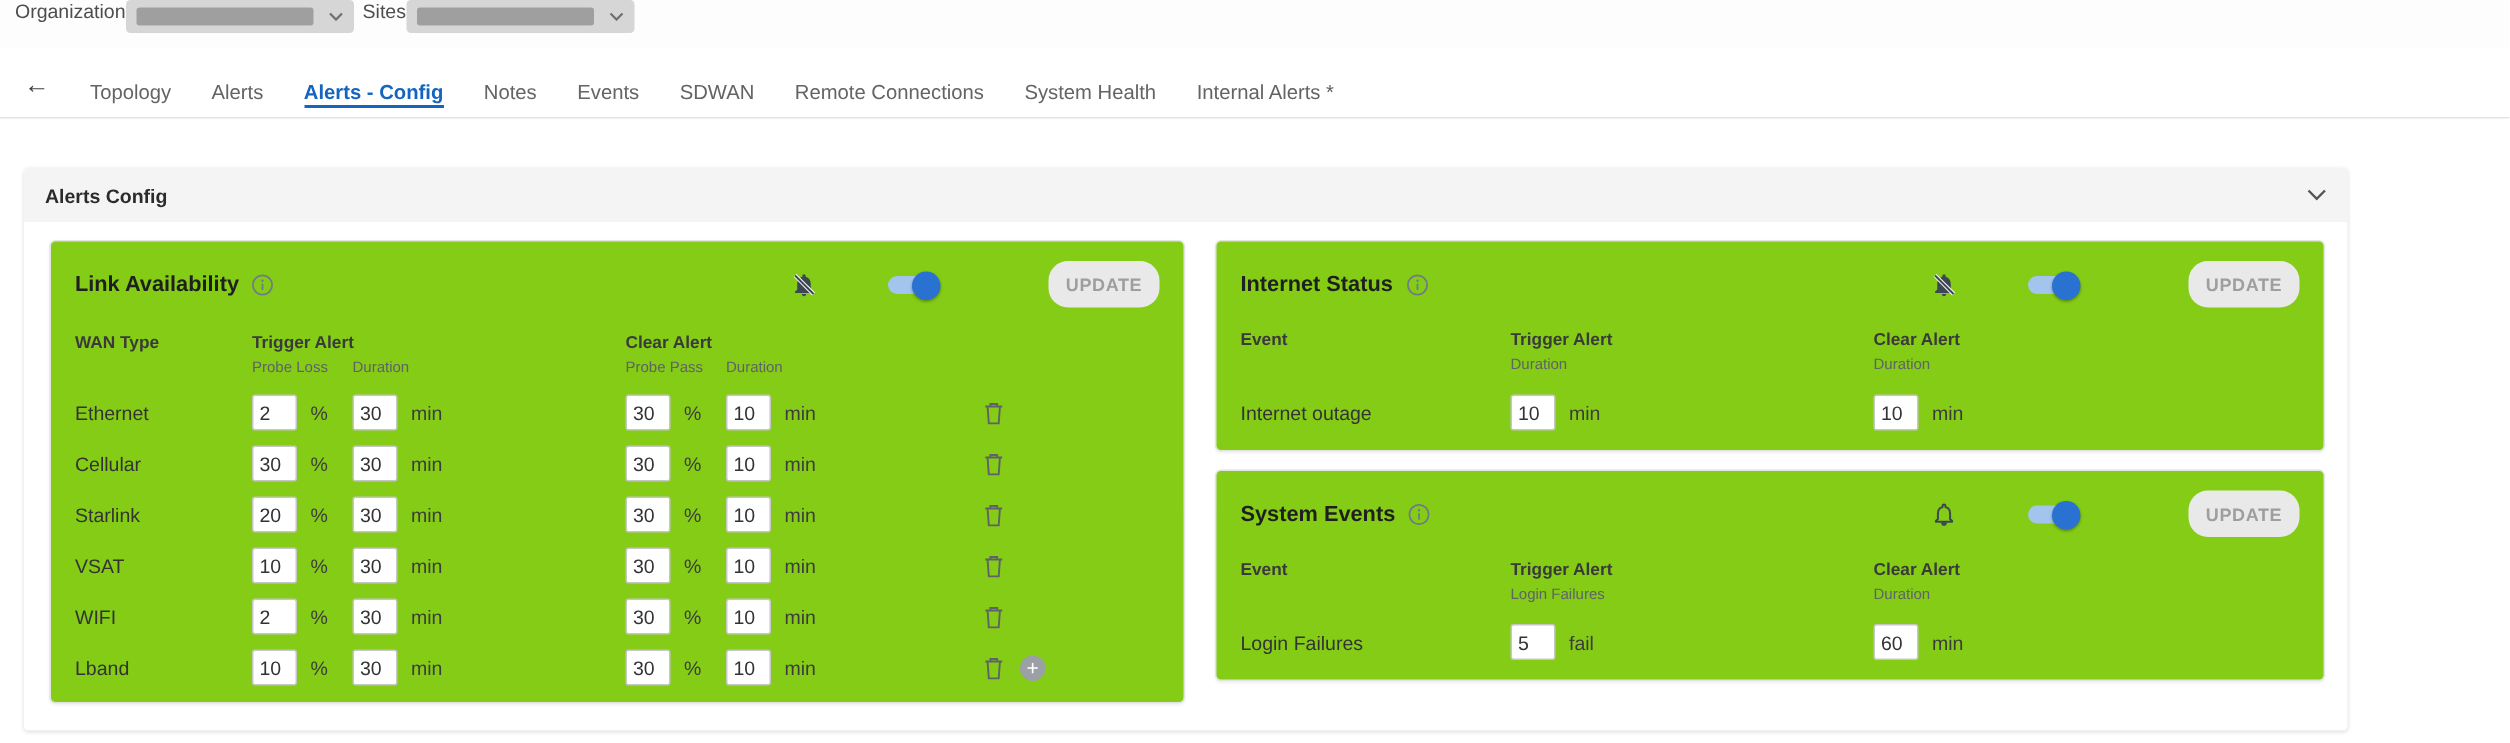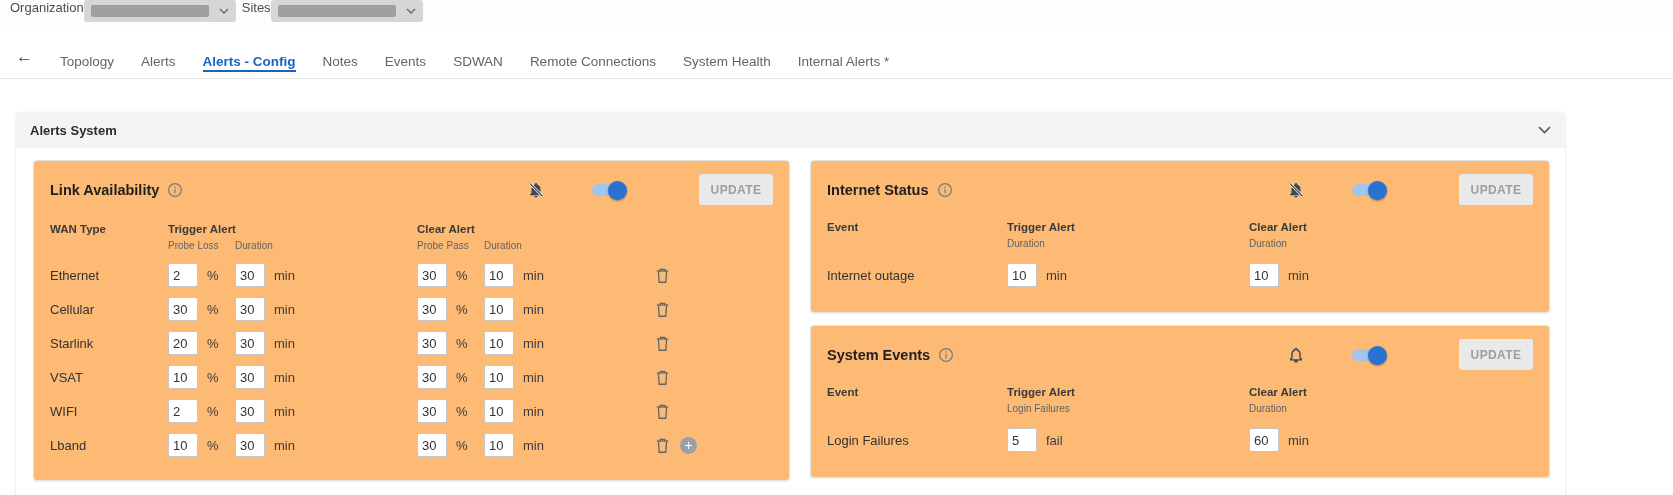--- a/index.html
+++ b/index.html
@@ -19,32 +19,32 @@
   .back { font-size:17px; color:#424242; cursor:pointer; line-height:1; }
   .tab { font-size:13.5px; color:#646464; cursor:pointer; white-space:nowrap; padding:13px 0 1px; border-bottom:2px solid transparent; }
   .tab.active { color:#1565c0; font-weight:bold; border-bottom:2px solid #1565c0; }
   
   .panel { margin:33px 0 0 16px; width:1549px; background:#fff; border-radius:3px; box-shadow:0 1px 3px rgba(0,0,0,.14); }
   .panel-header { height:36px; background:#f4f4f4; display:flex; align-items:center; justify-content:space-between; padding:0 14px; border-radius:3px 3px 0 0; }
   .panel-title { font-size:13px; font-weight:bold; color:#2b2b2b; }
   .panel-chevron { cursor:pointer; display:flex; align-items:center; }
   .panel-body { display:flex; gap:20px; padding:12px 0 18px 17px; align-items:flex-start; }
   
-  .card { background:#fdba74; border:1px solid #e3e3e3; border-radius:4px; box-shadow:0 1px 2px rgba(0,0,0,.07); padding:13px 16px 18px; }
+  .card { background:#84cc16; border:1px solid #e3e3e3; border-radius:4px; box-shadow:0 1px 2px rgba(0,0,0,.07); padding:13px 16px 6px; }
   .card.left { width:757px; }
   .right-col { display:flex; flex-direction:column; gap:12px; width:740px; }
   .card-head { display:flex; align-items:center; height:31px; }
   .card-title { font-size:14.5px; font-weight:bold; color:#1f1f1f; }
   .info { margin-left:8px; display:flex; align-items:center; cursor:pointer; }
   .head-actions { margin-left:auto; display:flex; align-items:center; }
   .bell { display:flex; align-items:center; margin-right:46px; cursor:pointer; }
   .switch { position:relative; width:36px; height:20px; margin-right:72px; cursor:pointer; }
   .switch .track { position:absolute; left:1px; top:4px; width:34px; height:12px; border-radius:6px; background:#a3c4ec; }
   .switch .thumb { position:absolute; right:0; top:1px; width:19px; height:19px; border-radius:50%; background:#2a72d2; box-shadow:0 1px 2px rgba(0,0,0,.35); }
-  .update-btn { width:74px; height:31px; background:#e9e9e9; border:none; border-radius:3px; color:#9e9e9e; font-size:12px; font-weight:bold; letter-spacing:.4px; cursor:pointer; font-family:"Liberation Sans", sans-serif; }
+  .update-btn { width:74px; height:31px; background:#e9e9e9; border:none; border-radius:13px; color:#9e9e9e; font-size:12px; font-weight:bold; letter-spacing:.4px; cursor:pointer; font-family:"Liberation Sans", sans-serif; }
   
   .la-row { display:grid; grid-template-columns:118px 67px 182px 67px 160px 36px 36px; align-items:center; }
   .la-head1 { margin-top:16px; height:16px; }
   .la-head2 { height:17px; margin-bottom:4px; }
   .la-data { height:34px; }
   .rt-row { display:grid; grid-template-columns:180px 242px 1fr; align-items:center; }
   .rt-head1 { margin-top:14px; height:16px; }
   .rt-head2 { height:17px; margin-bottom:4px; }
   .rt-data { height:38px; }
   .h-main { font-size:11.5px; font-weight:bold; color:#3a3a3a; }
@@ -90,21 +90,21 @@
   <span class="tab">Notes</span>
   <span class="tab">Events</span>
   <span class="tab">SDWAN</span>
   <span class="tab">Remote Connections</span>
   <span class="tab">System Health</span>
   <span class="tab">Internal Alerts *</span>
 </nav>
 
 <section class="panel">
   <div class="panel-header">
-    <span class="panel-title">Alerts System</span>
+    <span class="panel-title">Alerts Config</span>
     <span class="panel-chevron">
       <svg width="13" height="8" viewBox="0 0 13 8">
           <path d="M1 1l5.5 5.5L12 1" fill="none" stroke="#555" stroke-width="1.6"></path>
         </svg>
     </span>
   </div>
 
   <div class="panel-body">
 
     <div class="card left">

